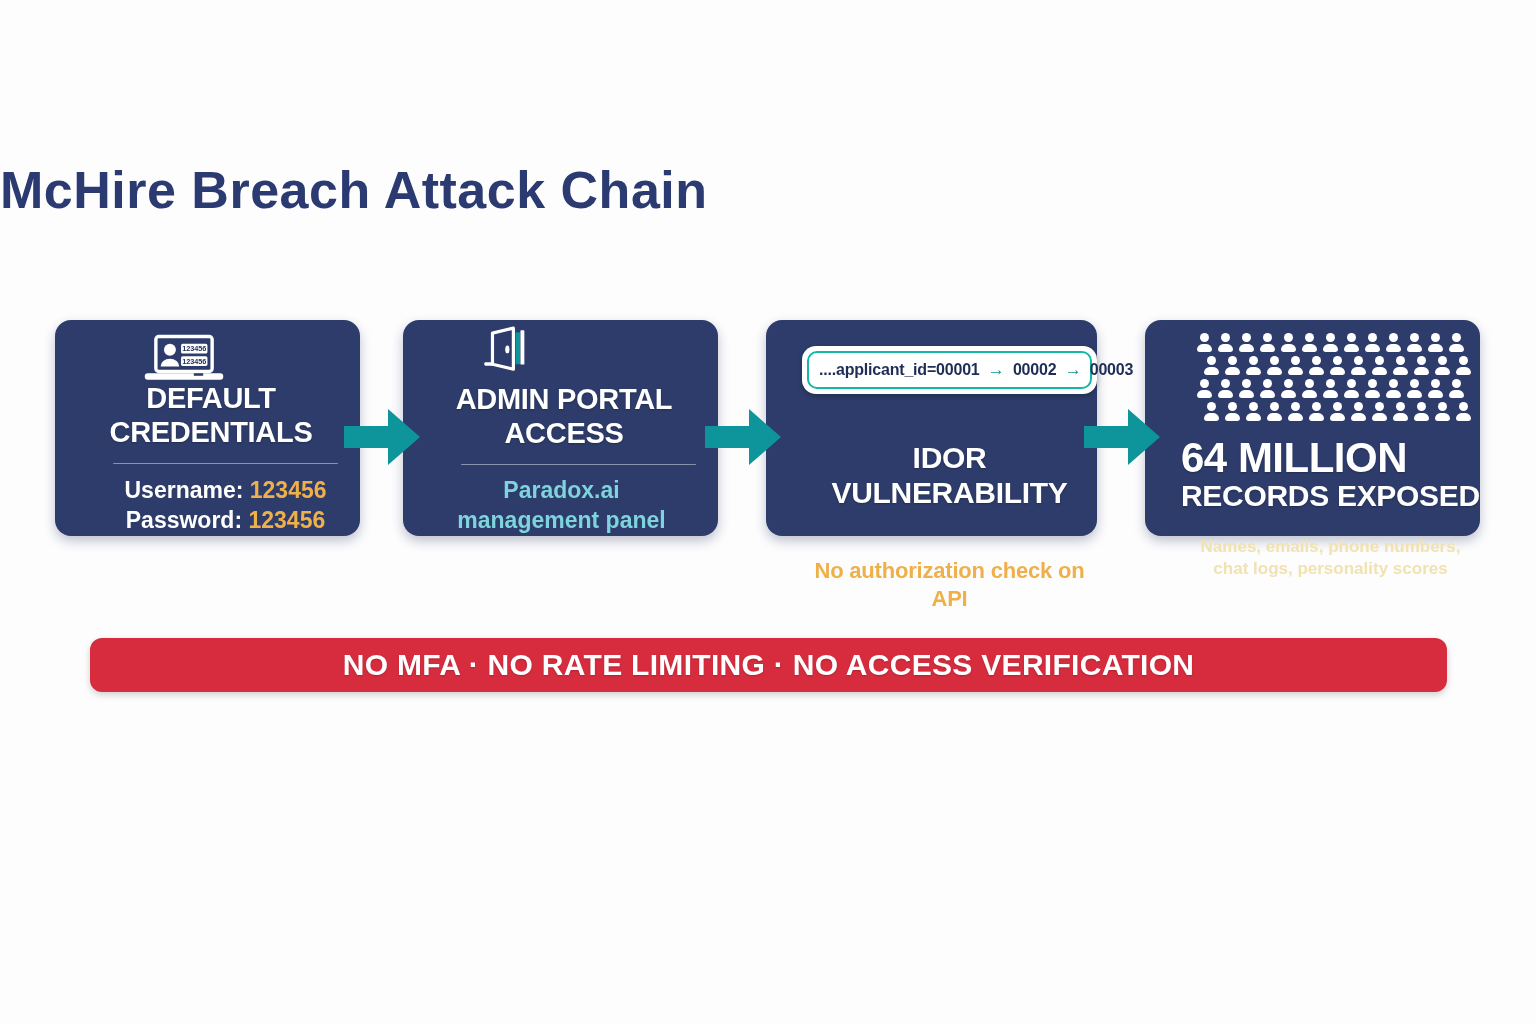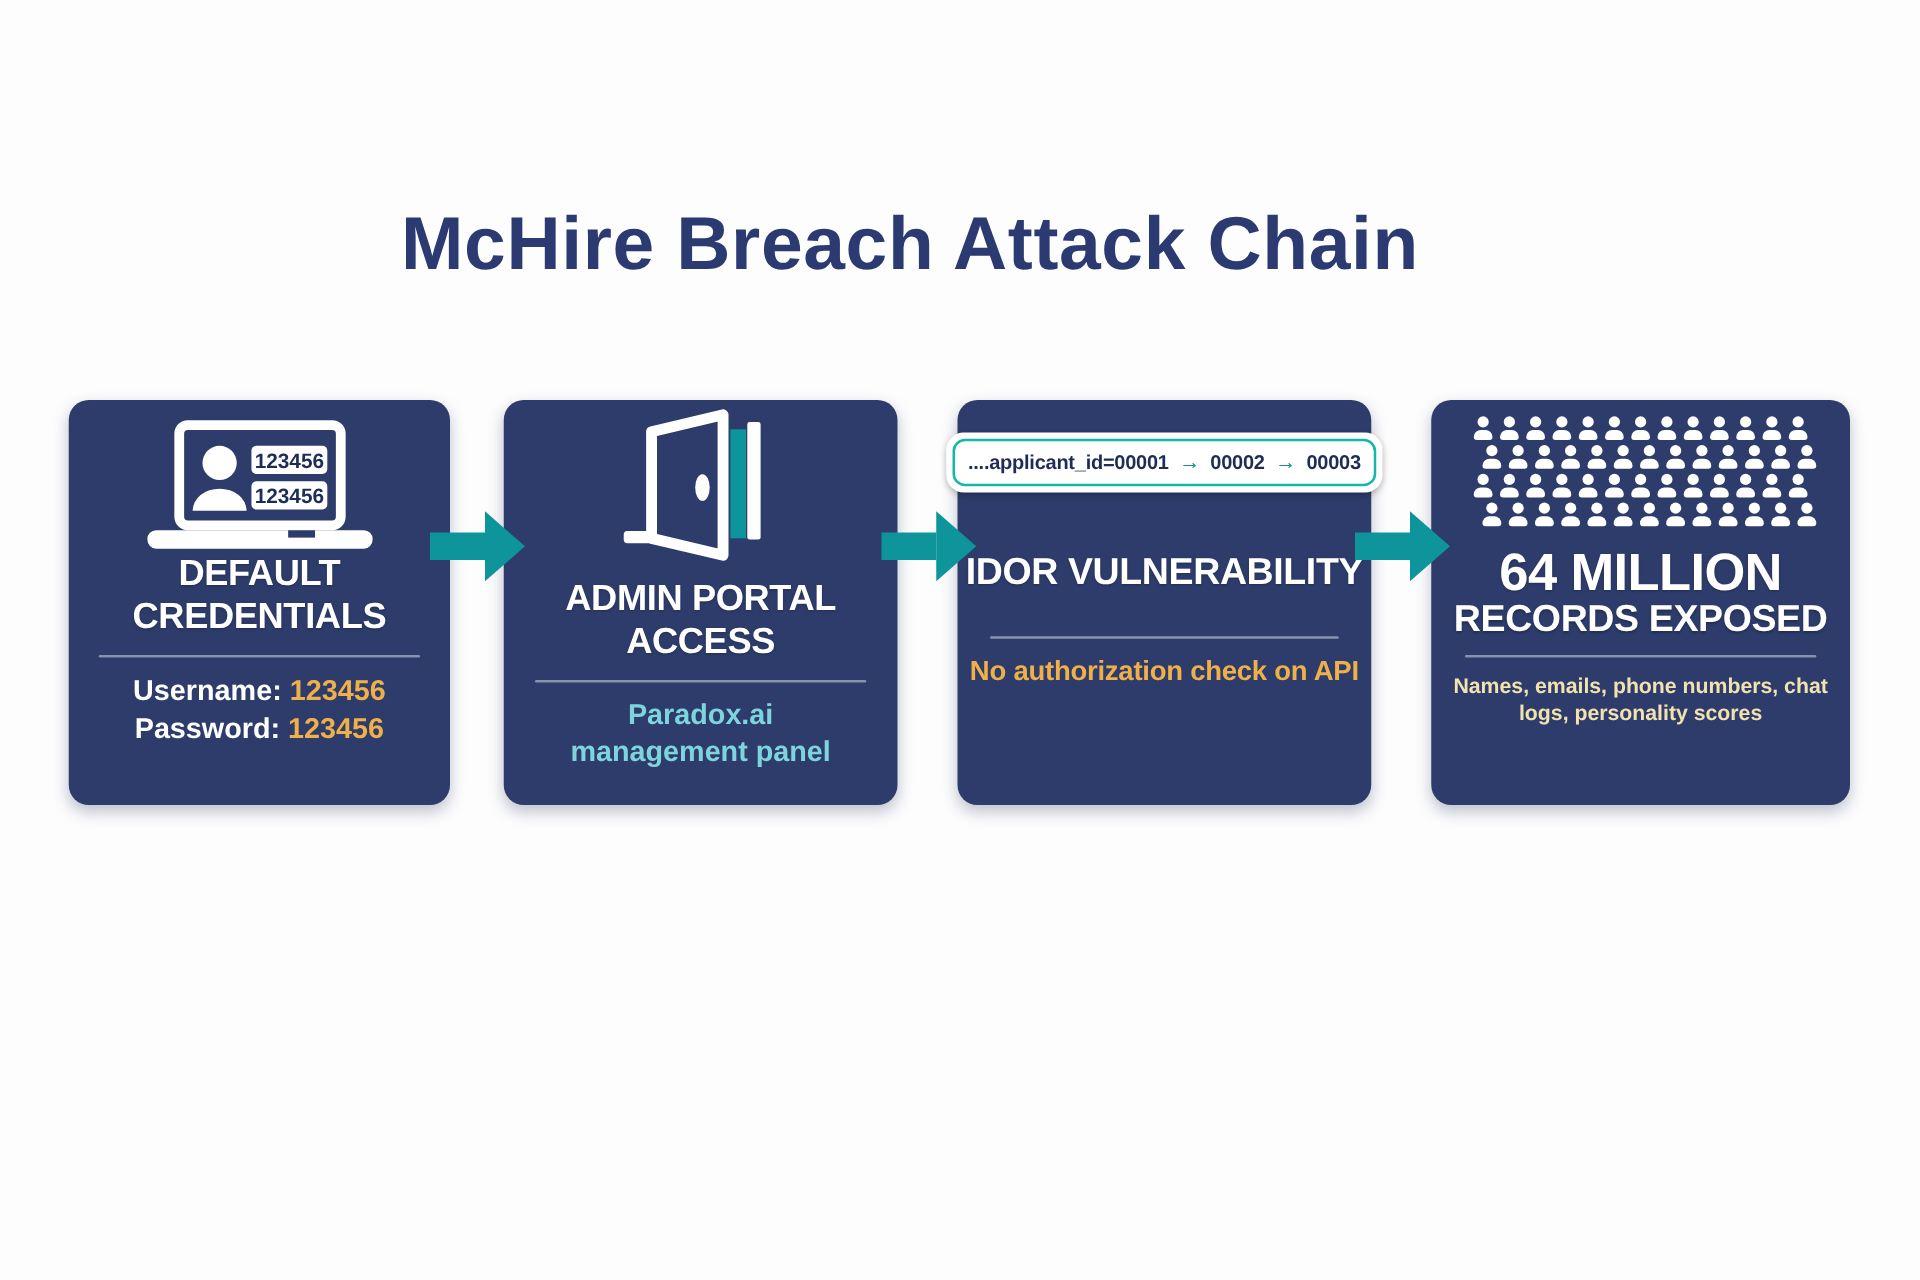--- a/index.html
+++ b/index.html
@@ -20,32 +20,33 @@
   body{
     background:var(--bg);
     font-family:"Liberation Sans","DejaVu Sans",sans-serif;
     position:relative;
     overflow:hidden;
   }
   .canvas{position:absolute;inset:0;width:1536px;height:1024px;}
 
   .main-title{
     position:absolute;top:160px;left:0;width:1456px;
-    text-align:center;
-    font-size:60px;font-weight:bold;letter-spacing:0.5px;
+    text-align:left;
+    font-size:52px;font-weight:bold;letter-spacing:0.5px;
     color:var(--title-navy);
   }
 
   .step-box{
-    position:absolute;top:320px;height:324px;
+    position:absolute;top:320px;height:216px;
     background:var(--box-bg);
     border-radius:16px;
     box-shadow:0 5px 12px rgba(30,40,80,0.28);
-    display:flex;flex-direction:column;align-items:center;
+    display:flex;flex-direction:column;
     color:#fff;
+    padding-left:36px;
   }
   .box-1{left:55px;width:305px;}
   .box-2{left:403px;width:315px;}
   .box-3{left:766px;width:331px;}
   .box-4{left:1145px;width:335px;}
 
   .step-heading{
     font-weight:bold;text-align:center;line-height:1.18;
     font-size:29px;letter-spacing:-0.3px;color:#fff;
     text-shadow:0 1px 2px rgba(0,0,0,0.25);
@@ -261,14 +262,17 @@
   </svg>
   <svg class="flow-arrow arrow-2" viewBox="0 0 76 60" aria-hidden="true">
     <rect x="0" y="19" width="44" height="22" fill="#0e949b"></rect>
     <polygon points="44,2 76,30 44,58" fill="#0e949b"></polygon>
   </svg>
   <svg class="flow-arrow arrow-3" viewBox="0 0 76 60" aria-hidden="true">
     <rect x="0" y="19" width="44" height="22" fill="#0e949b"></rect>
     <polygon points="44,2 76,30 44,58" fill="#0e949b"></polygon>
   </svg>
 
+  <div class="banner">
+    <span class="banner-text">NO MFA · NO RATE LIMITING · NO ACCESS VERIFICATION</span>
+  </div>
 
 </div>
 
 </body></html>

